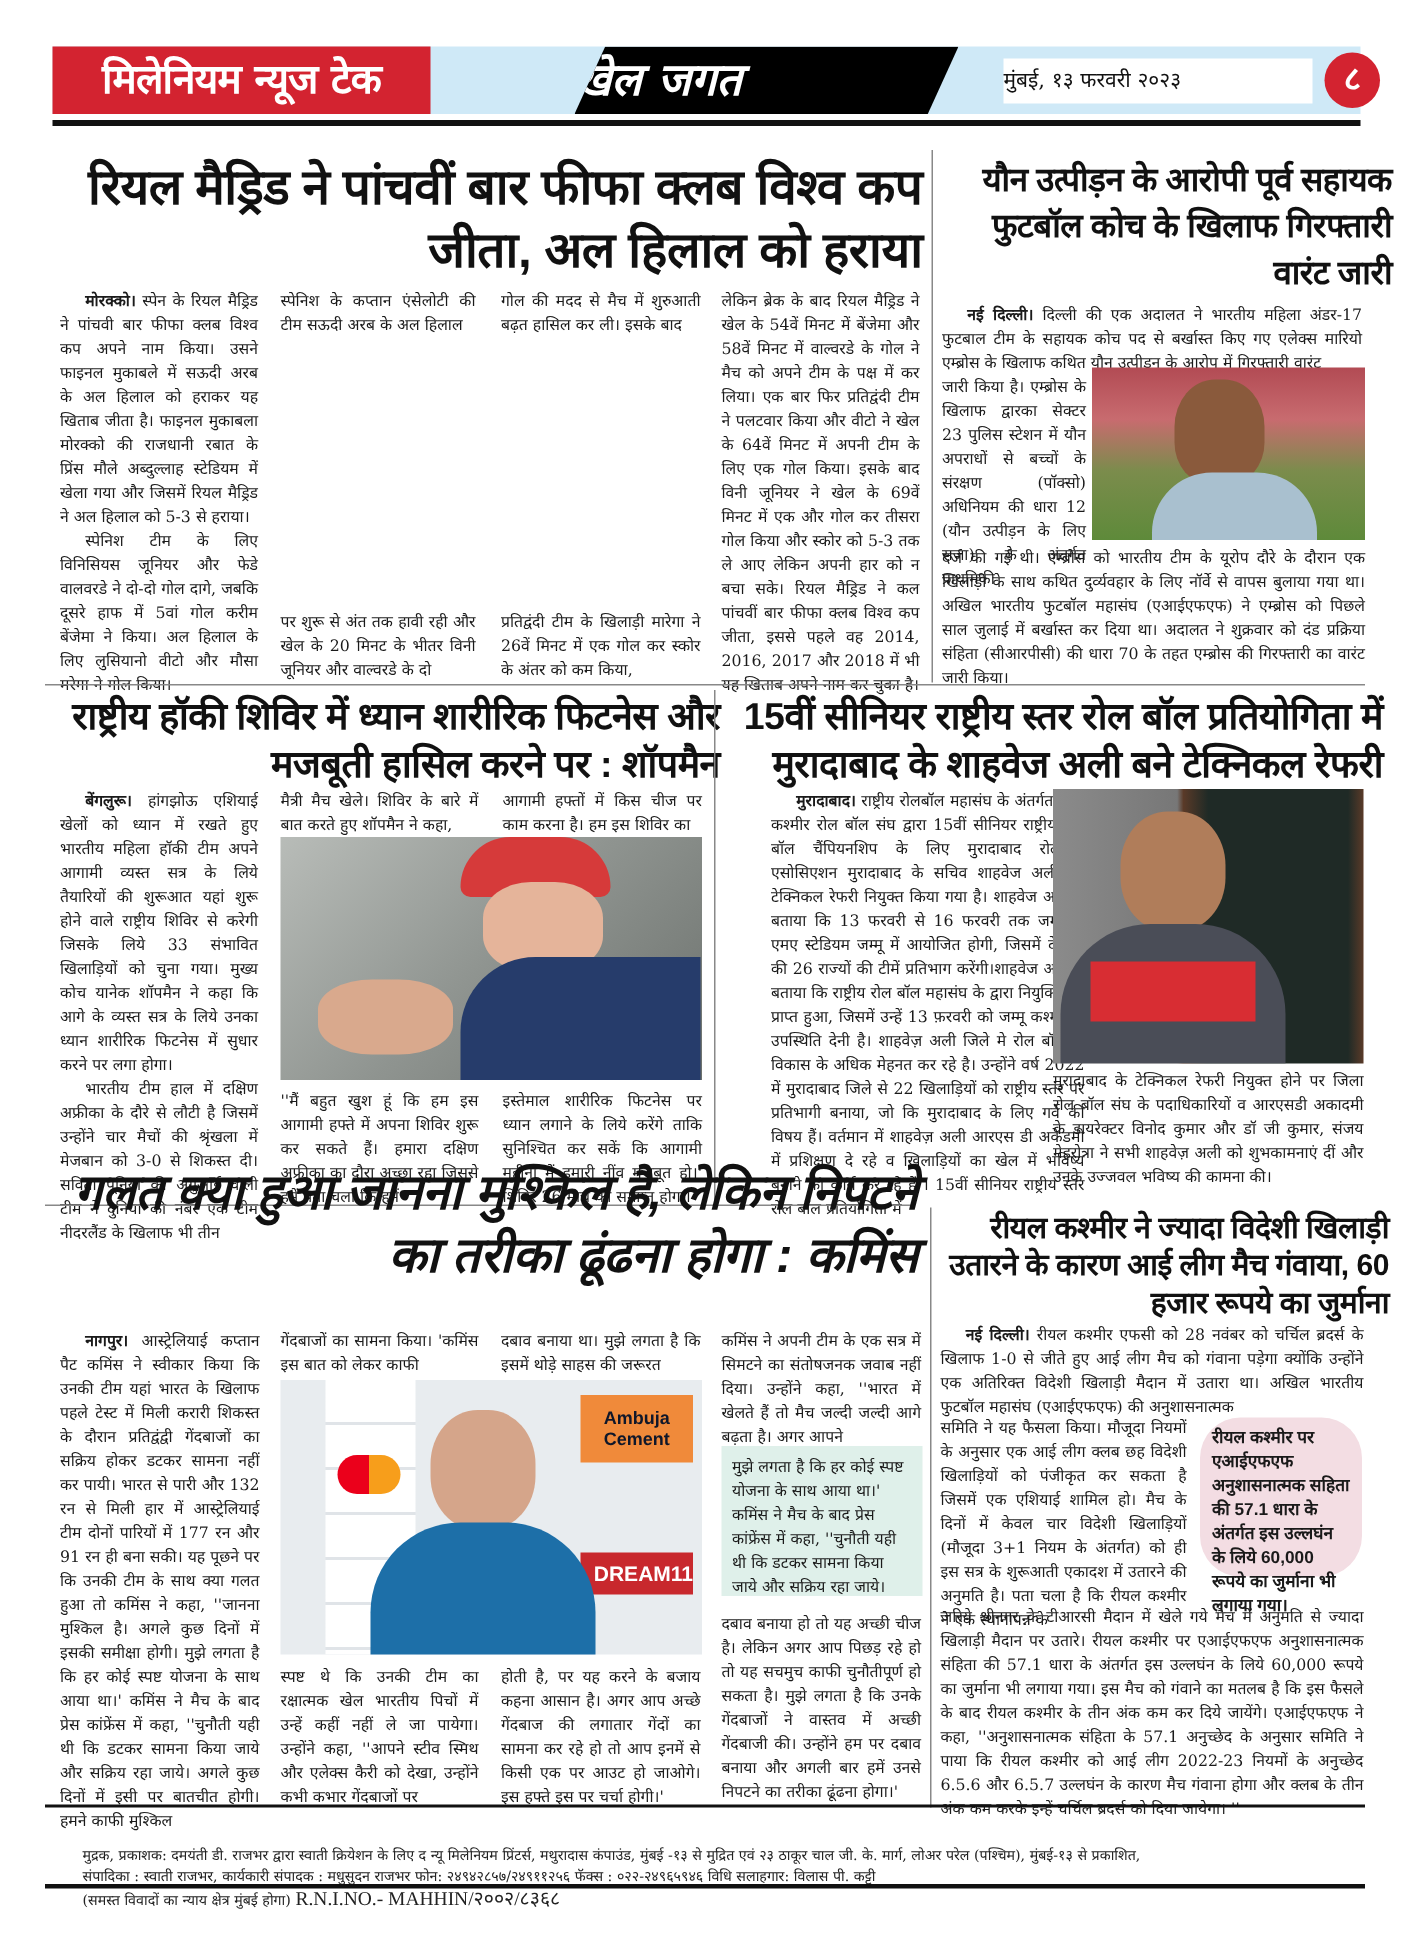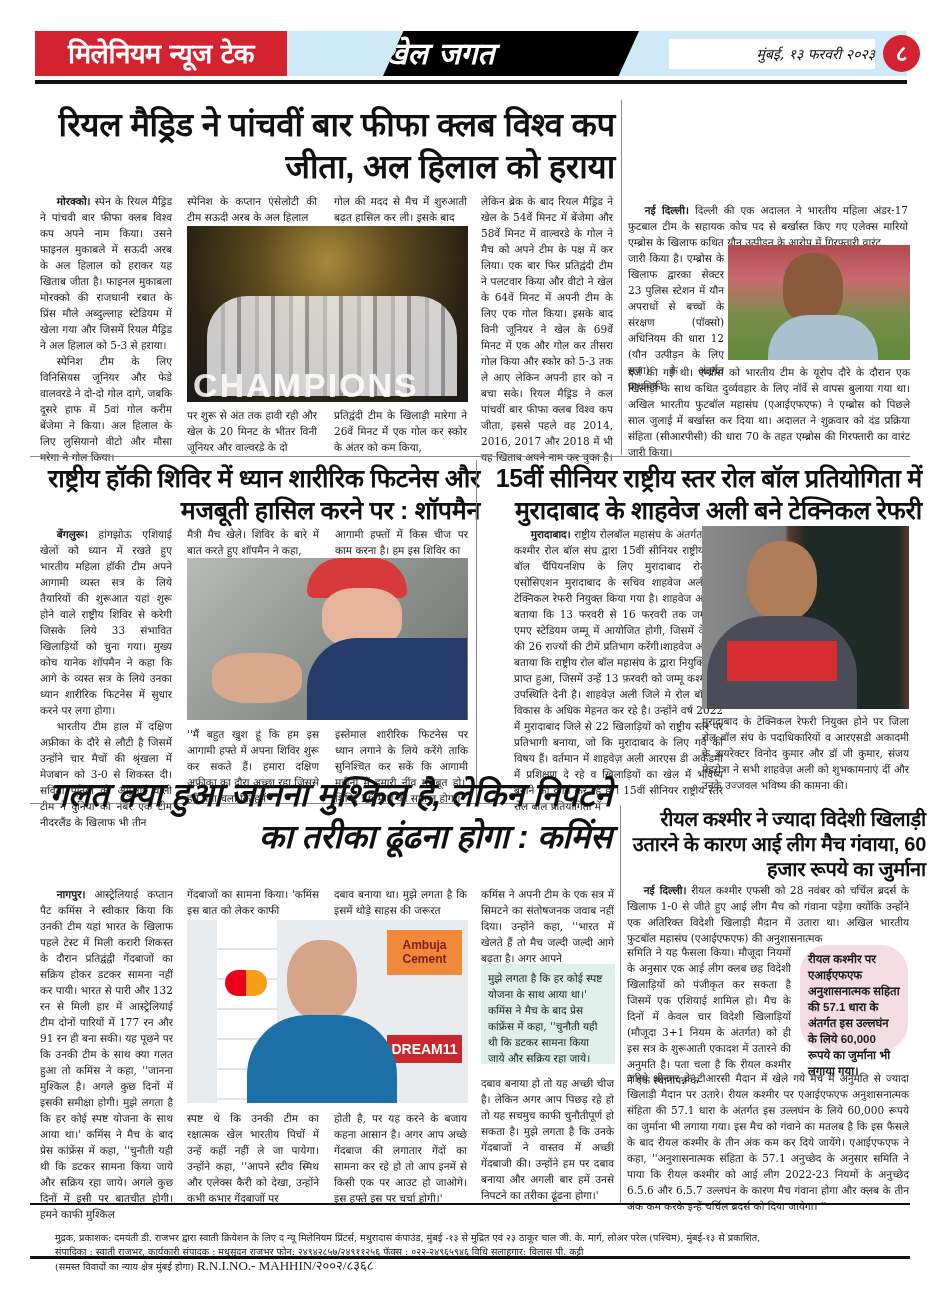--- a/index.html
+++ b/index.html
@@ -10,21 +10,21 @@
 
   
   .masthead { position: absolute; left: 35px; top: 31px; width: 872px; height: 45px; background: #cfe9f7; }
   .brand { position: absolute; left: 0; top: 0; width: 252px; height: 45px; background: #d32330;
            color: #fff; font-weight: bold; font-size: 27px; line-height: 45px; text-align: center;
            font-family: "DejaVu Sans", sans-serif; letter-spacing: -0.5px; }
   .section-tag { position: absolute; left: 348px; top: 0; width: 256px; height: 45px; background: #000;
                  color: #fff; font-weight: bold; font-style: italic; font-size: 30px; line-height: 45px;
                  text-align: left; clip-path: polygon(8% 0, 100% 0, 92% 100%, 0 100%); }
   .dateline { position: absolute; left: 634px; top: 8px; width: 206px; height: 30px; background: #fff;
-              font-size: 14px; line-height: 30px; text-align: right; font-family: "DejaVu Serif", serif; font-style: italic; }
+              font-size: 14px; line-height: 30px; text-align: left; font-family: "DejaVu Serif", serif; }
   .page-no { position: absolute; left: 848px; top: 4px; width: 37px; height: 37px; border-radius: 50%;
              background: #d32330; color: #fff; font-size: 22px; line-height: 37px; text-align: center; font-weight: bold; }
   .mast-rule { position: absolute; left: 35px; top: 80px; width: 872px; height: 4px; background: #111; }
 
   
   .headline { position: absolute; font-family: "Liberation Sans", sans-serif; font-weight: bold;
               text-align: right; color: #111; letter-spacing: -0.3px; }
   .hl-big { font-size: 33px; line-height: 42px; }
   .hl-med { font-size: 25px; line-height: 32px; }
   .hl-side { font-size: 23px; line-height: 32px; }
@@ -71,34 +71,28 @@
   <div class="headline hl-big" style="left:35px; top:104px; width:580px;">रियल मैड्रिड ने पांचवीं बार फीफा क्लब विश्व कप जीता, अल हिलाल को हराया</div>
 
   <div class="col" style="left:40px; top:193px; width:132px;">
     <p><span class="dateline-word">मोरक्को।</span><span> स्पेन के रियल मैड्रिड ने पांचवी बार फीफा क्लब विश्व कप अपने नाम किया। उसने फाइनल मुकाबले में सऊदी अरब के अल हिलाल को हराकर यह खिताब जीता है। फाइनल मुकाबला मोरक्को की राजधानी रबात के प्रिंस मौले अब्दुल्लाह स्टेडियम में खेला गया और जिसमें रियल मैड्रिड ने अल हिलाल को 5-3 से हराया।</span></p>
     <p>स्पेनिश टीम के लिए विनिसियस जूनियर और फेडे वालवरडे ने दो-दो गोल दागे, जबकि दूसरे हाफ में 5वां गोल करीम बेंजेमा ने किया। अल हिलाल के लिए लुसियानो वीटो और मौसा मरेगा ने गोल किया।</p>
   </div>
 
   <div class="col" style="left:187px; top:193px; width:130px;">स्पेनिश के कप्तान एंसेलोटी की टीम सऊदी अरब के अल हिलाल</div>
   <div class="col" style="left:334px; top:193px; width:133px;">गोल की मदद से मैच में शुरुआती बढ़त हासिल कर ली। इसके बाद</div>
 
-  <div class="photo" style="left:187px; top:226px; width:281px; height:176px;
-       background: radial-gradient(ellipse at 50% 20%, #a78a3b 0%, #5c4a1e 35%, #2a2214 70%, #1b1a18 100%);">
-    <div style="position:absolute; left:20px; top:70px; width:250px; height:100px;
-         background: repeating-linear-gradient(90deg, #e8e8ea 0 14px, #c9c9cf 14px 18px, #f1f1f2 18px 30px, #a0a0a6 30px 34px);
-         opacity:0.85; border-radius: 40px 40px 0 0;"></div>
-    <div class="cap-overlay" style="left:6px; top:140px; font-size:34px;">CHAMPIONS</div>
-  </div>
 
   <div class="col" style="left:187px; top:407px; width:130px;">पर शुरू से अंत तक हावी रही और खेल के 20 मिनट के भीतर विनी जूनियर और वाल्वरडे के दो</div>
   <div class="col" style="left:334px; top:407px; width:133px;">प्रतिद्वंदी टीम के खिलाड़ी मारेगा ने 26वें मिनट में एक गोल कर स्कोर के अंतर को कम किया,</div>
   <div class="col" style="left:481px; top:193px; width:132px;">लेकिन ब्रेक के बाद रियल मैड्रिड ने खेल के 54वें मिनट में बेंजेमा और 58वें मिनट में वाल्वरडे के गोल ने मैच को अपने टीम के पक्ष में कर लिया। एक बार फिर प्रतिद्वंदी टीम ने पलटवार किया और वीटो ने खेल के 64वें मिनट में अपनी टीम के लिए एक गोल किया। इसके बाद विनी जूनियर ने खेल के 69वें मिनट में एक और गोल कर तीसरा गोल किया और स्कोर को 5-3 तक ले आए लेकिन अपनी हार को न बचा सके। रियल मैड्रिड ने कल पांचवीं बार फीफा क्लब विश्व कप जीता, इससे पहले वह 2014, 2016, 2017 और 2018 में भी यह खिताब अपने नाम कर चुका है।</div>
 
   <div class="vrule" style="left:621px; top:100px; height:355px;"></div>
 
+  <div class="headline hl-side" style="left:628px; top:104px; width:300px; font-size:22px; line-height:31px;">यौन उत्पीड़न के आरोपी पूर्व सहायक फुटबॉल कोच के खिलाफ गिरफ्तारी वारंट जारी</div>
 
   <div class="col" style="left:628px; top:202px; width:280px;">
     <p><span class="dateline-word">नई दिल्ली।</span><span> दिल्ली की एक अदालत ने भारतीय महिला अंडर-17 फुटबाल टीम के सहायक कोच पद से बर्खास्त किए गए एलेक्स मारियो एम्ब्रोस के खिलाफ कथित यौन उत्पीड़न के आरोप में गिरफ्तारी वारंट</span></p>
   </div>
   <div class="col" style="left:628px; top:250px; width:96px;">जारी किया है। एम्ब्रोस के खिलाफ द्वारका सेक्टर 23 पुलिस स्टेशन में यौन अपराधों से बच्चों के संरक्षण (पॉक्सो) अधिनियम की धारा 12 (यौन उत्पीड़न के लिए सजा) के अंतर्गत प्राथमिकी</div>
 
   <div class="photo" style="left:728px; top:245px; width:182px; height:115px;
        background: linear-gradient(180deg, #b24b54 0%, #c86b6f 30%, #7b8c4c 60%, #5e8a3a 100%);">
     <div style="position:absolute; left:55px; top:8px; width:60px; height:70px; border-radius:45% 45% 40% 40%; background:#8a5a3c;"></div>
     <div style="position:absolute; left:40px; top:70px; width:110px; height:60px; border-radius:40px 40px 0 0; background:#a9c0cf;"></div>
@@ -150,22 +144,22 @@
 
   <div class="col" style="left:40px; top:886px; width:133px;">
     <p><span class="dateline-word">नागपुर।</span><span> आस्ट्रेलियाई कप्तान पैट कमिंस ने स्वीकार किया कि उनकी टीम यहां भारत के खिलाफ पहले टेस्ट में मिली करारी शिकस्त के दौरान प्रतिद्वंद्वी गेंदबाजों का सक्रिय होकर डटकर सामना नहीं कर पायी। भारत से पारी और 132 रन से मिली हार में आस्ट्रेलियाई टीम दोनों पारियों में 177 रन और 91 रन ही बना सकी। यह पूछने पर कि उनकी टीम के साथ क्या गलत हुआ तो कमिंस ने कहा, ''जानना मुश्किल है। अगले कुछ दिनों में इसकी समीक्षा होगी। मुझे लगता है कि हर कोई स्पष्ट योजना के साथ आया था।' कमिंस ने मैच के बाद प्रेस कांफ्रेंस में कहा, ''चुनौती यही थी कि डटकर सामना किया जाये और सक्रिय रहा जाये। अगले कुछ दिनों में इसी पर बातचीत होगी। हमने काफी मुश्किल</span></p>
   </div>
   <div class="col" style="left:187px; top:886px; width:132px;">गेंदबाजों का सामना किया। 'कमिंस इस बात को लेकर काफी</div>
   <div class="col" style="left:334px; top:886px; width:133px;">दबाव बनाया था। मुझे लगता है कि इसमें थोड़े साहस की जरूरत</div>
 
   <div class="photo" style="left:187px; top:920px; width:281px; height:183px; background:#e8ecef;">
     <div style="position:absolute; left:30px; top:0px; width:60px; height:183px; background: repeating-linear-gradient(180deg, #ffffff 0 28px, #e0e4e8 28px 30px);"></div>
     <div style="position:absolute; left:38px; top:50px; width:42px; height:26px; border-radius:13px; background: linear-gradient(90deg, #eb001b 50%, #f79e1b 50%);"></div>
-    <div style="position:absolute; left:200px; top:10px; width:75px; height:45px; background:#f08a3a; color:#7f1d1d; font-family:'Liberation Sans',sans-serif; font-weight:bold; font-size:12px; line-height:14px; text-align:center; padding-top:8px;">Ambuja Cement</div>
-    <div style="position:absolute; left:200px; top:115px; width:75px; height:28px; background:#c8282d; color:#fff; font-family:'Liberation Sans',sans-serif; font-weight:bold; font-size:14px; line-height:28px; text-align:center;">DREAM11</div>
+    <div style="position:absolute; left:200px; top:10px; width:75px; height:45px; background:#f08a3a; color:#0f172a; font-family:'Liberation Sans',sans-serif; font-weight:bold; font-size:12px; line-height:14px; text-align:center; padding-top:8px;">Ambuja Cement</div>
+    <div style="position:absolute; left:200px; top:115px; width:75px; height:28px; background:#c8282d; color:#fff; font-family:'Liberation Sans',sans-serif; font-weight:bold; font-size:14px; line-height:28px; text-align:right;">DREAM11</div>
     <div style="position:absolute; left:100px; top:20px; width:70px; height:80px; border-radius:45%; background:#d5a58a;"></div>
     <div style="position:absolute; left:60px; top:95px; width:150px; height:90px; border-radius:60px 60px 0 0; background:#1d6fa8;"></div>
   </div>
 
   <div class="col" style="left:334px; top:1110px; width:133px;">होती है, पर यह करने के बजाय कहना आसान है। अगर आप अच्छे गेंदबाज की लगातार गेंदों का सामना कर रहे हो तो आप इनमें से किसी एक पर आउट हो जाओगे। इस हफ्ते इस पर चर्चा होगी।'</div>
   <div class="col" style="left:187px; top:1110px; width:132px;">स्पष्ट थे कि उनकी टीम का रक्षात्मक खेल भारतीय पिचों में उन्हें कहीं नहीं ले जा पायेगा। उन्होंने कहा, ''आपने स्टीव स्मिथ और एलेक्स कैरी को देखा, उन्होंने कभी कभार गेंदबाजों पर</div>
 
   <div class="col" style="left:481px; top:886px; width:133px;">कमिंस ने अपनी टीम के एक सत्र में सिमटने का संतोषजनक जवाब नहीं दिया। उन्होंने कहा, ''भारत में खेलते हैं तो मैच जल्दी जल्दी आगे बढ़ता है। अगर आपने</div>
   <div class="pull-green" style="left:481px; top:964px; width:134px; height:100px;">मुझे लगता है कि हर कोई स्पष्ट योजना के साथ आया था।' कमिंस ने मैच के बाद प्रेस कांफ्रेंस में कहा, ''चुनौती यही थी कि डटकर सामना किया जाये और सक्रिय रहा जाये।</div>
   <div class="col" style="left:481px; top:1075px; width:133px;">दबाव बनाया हो तो यह अच्छी चीज है। लेकिन अगर आप पिछड़ रहे हो तो यह सचमुच काफी चुनौतीपूर्ण हो सकता है। मुझे लगता है कि उनके गेंदबाजों ने वास्तव में अच्छी गेंदबाजी की। उन्होंने हम पर दबाव बनाया और अगली बार हमें उनसे निपटने का तरीका ढूंढना होगा।'</div>

